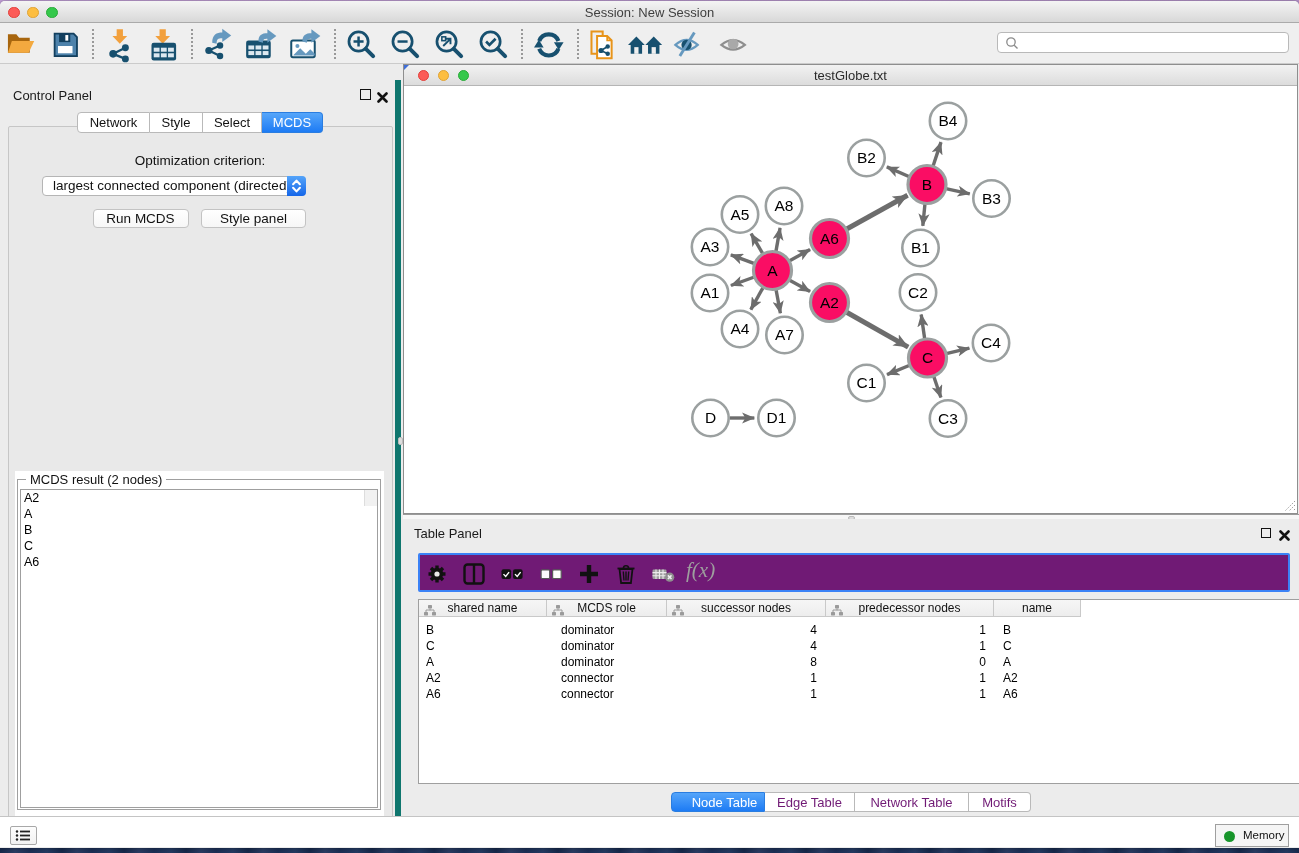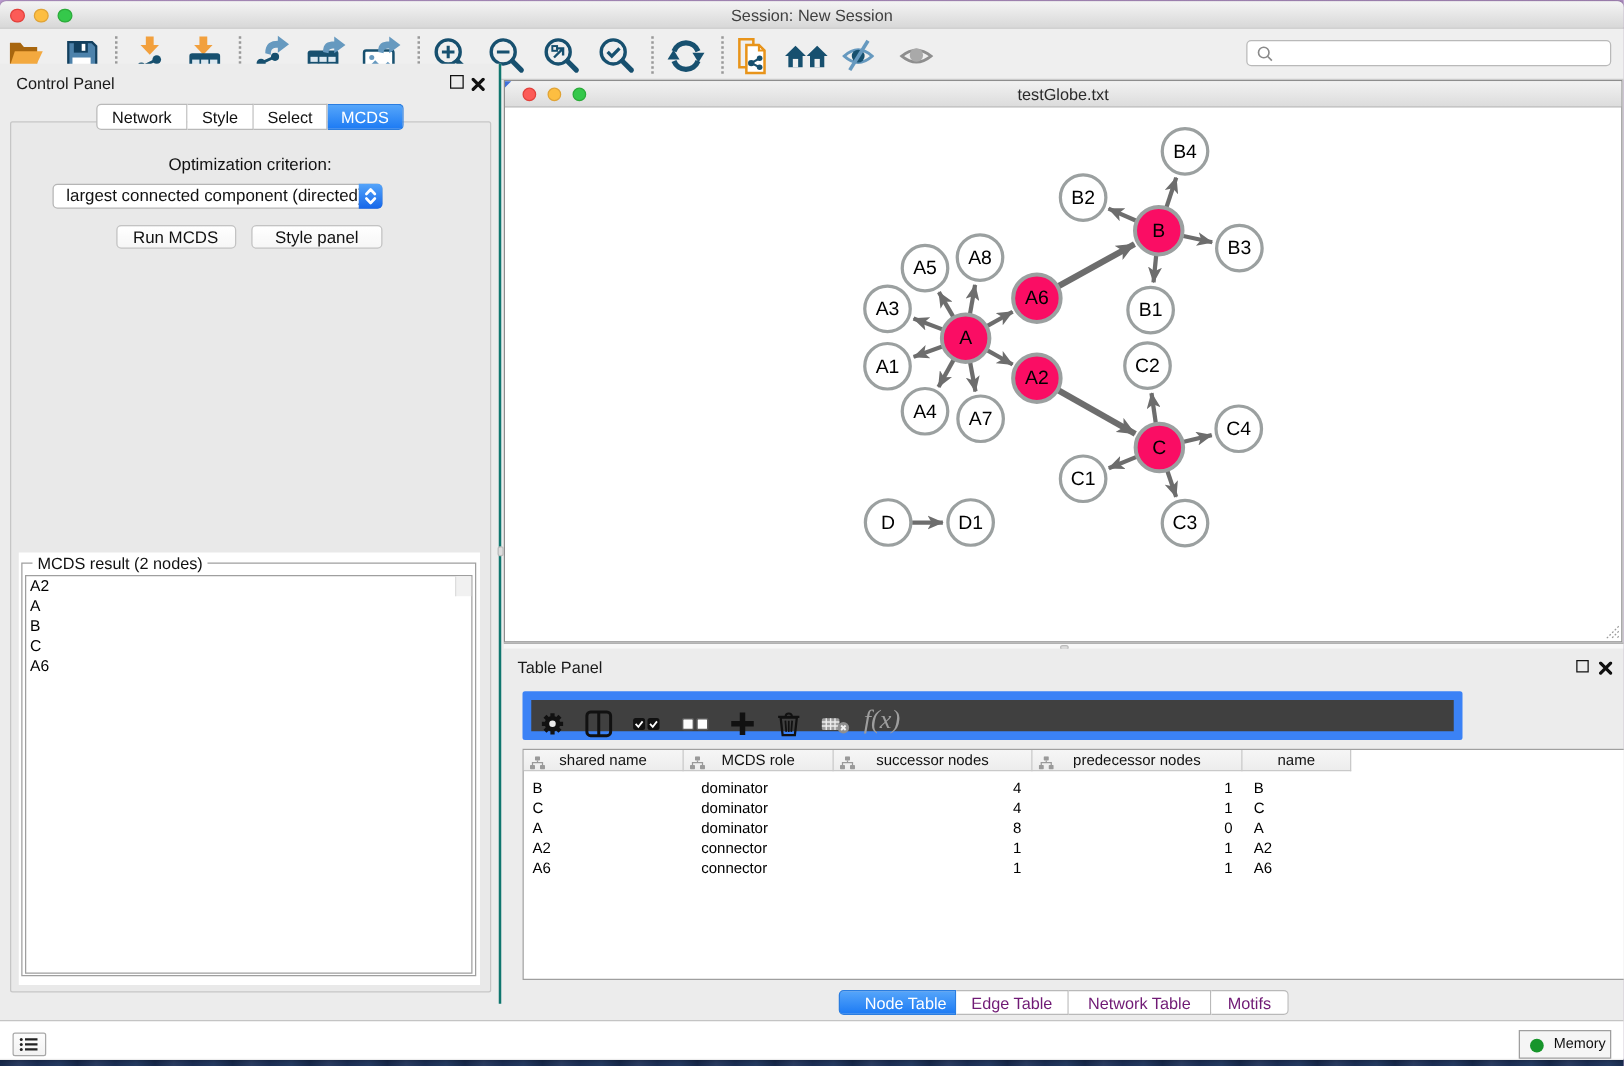--- a/index.html
+++ b/index.html
@@ -14,21 +14,21 @@
 #titlebar .tl { position:absolute; top:5.5px; width:11.5px; height:11.5px; border-radius:50%; }
 #title { position:absolute; width:100%; text-align:center; top:3.5px; font-size:13px; color:#404040; }
 #toolbar { position:absolute; left:0; top:22px; width:100%; height:41px;
   background:#efefef; border-bottom:1px solid #cbcbcb; }
 .tbi { position:absolute; top:4px; }
 .sep { position:absolute; top:6px; height:30px; width:0;
   border-left:2px dotted #999; }
 #search { position:absolute; left:997px; top:9px; width:292px; height:21px;
   border:1px solid #b9b9b9; border-radius:4px; background:#fff; }
 
-#cpanel { position:absolute; left:0; top:50px; width:401px; height:752px; background:#ececec; border-right:2px solid #0f766e;}
+#cpanel { position:absolute; left:0; top:79px; width:401px; height:752px; background:#ececec; border-right:6px solid #0f766e;}
 #cptitle { position:absolute; left:13px; top:8px; font-size:13px; color:#1a1a1a; }
 #cpfloat { position:absolute; left:360px; top:9px; width:11px; height:11px; border:1.7px solid #111; }
 #cpclose { position:absolute; left:377px; top:9px; }
 #cpbody { position:absolute; left:8px; top:46px; width:385px; height:697px;
   background:#e9e9e9; border:1px solid #c6c6c6; border-radius:2px; }
 #tabs { position:absolute; left:77px; top:32px; height:21px; display:flex; z-index:3; }
 .tab { height:21px; background:#fff; border:1px solid #b9b9b9; border-left:none;
   font-size:13px; color:#111; text-align:center; line-height:20px; }
 .tab.first { border-left:1px solid #b9b9b9; border-radius:4px 0 0 4px; }
 .tab.last { border-radius:0 4px 4px 0; }
@@ -64,22 +64,22 @@
 #grip { position:absolute; right:1px; bottom:1px; width:12px; height:12px; }
 
 #hsplit { position:absolute; left:403px; top:513px; width:896px; height:5px; background:#f7f7f7; border-top:1px solid #9a9a9a;}
 #hknob { position:absolute; left:445px; top:0.5px; width:7px; height:4px; background:#ddd; border:0.5px solid #bbb; border-radius:2px; }
 #vknob { position:absolute; left:398px; top:436px; width:5px; height:8px; background:#ddd; border:0.5px solid #bbb; border-radius:2px; z-index:5; }
 
 #tpanel { position:absolute; left:403px; top:518px; width:896px; height:297px; background:#ececec; }
 #tptitle { position:absolute; left:11px; top:7px; font-size:13px; color:#1a1a1a; }
 #tpfloat { position:absolute; left:858px; top:9px; width:10px; height:10px; border:1.6px solid #111; }
 #tpclose { position:absolute; left:876px; top:8px; }
-#tptools { position:absolute; left:15px; top:34px; width:752px; height:39px;
-  background:#404040; border:7px solid #3b82f6; border-radius:2px; }
+#tptools { position:absolute; left:15px; top:34px; width:872px; height:39px;
+  background:#701a75; border:2px solid #3b82f6; border-radius:2px; }
 .tpi { position:absolute; top:6px; }
 #fx { position:absolute; left:266px; top:3px; font-family:"Liberation Serif",serif;
   font-style:italic; font-size:21px; color:#9e9e9e; }
 #ttable { position:absolute; left:15px; top:80px; width:1052px; height:185px;
   background:#fff; border:1px solid #9f9f9f; font-size:12px; }
 #thead { position:absolute; left:0; top:0; height:17px; width:662px;
   background:linear-gradient(#f6f6f6,#ededed); border-bottom:1px solid #c9c9c9; }
 .th { position:absolute; top:0; height:17px; border-right:1px solid #c9c9c9;
   text-align:center; line-height:16px; color:#111; }
 .th .hi { position:absolute; left:5px; top:3px; }

